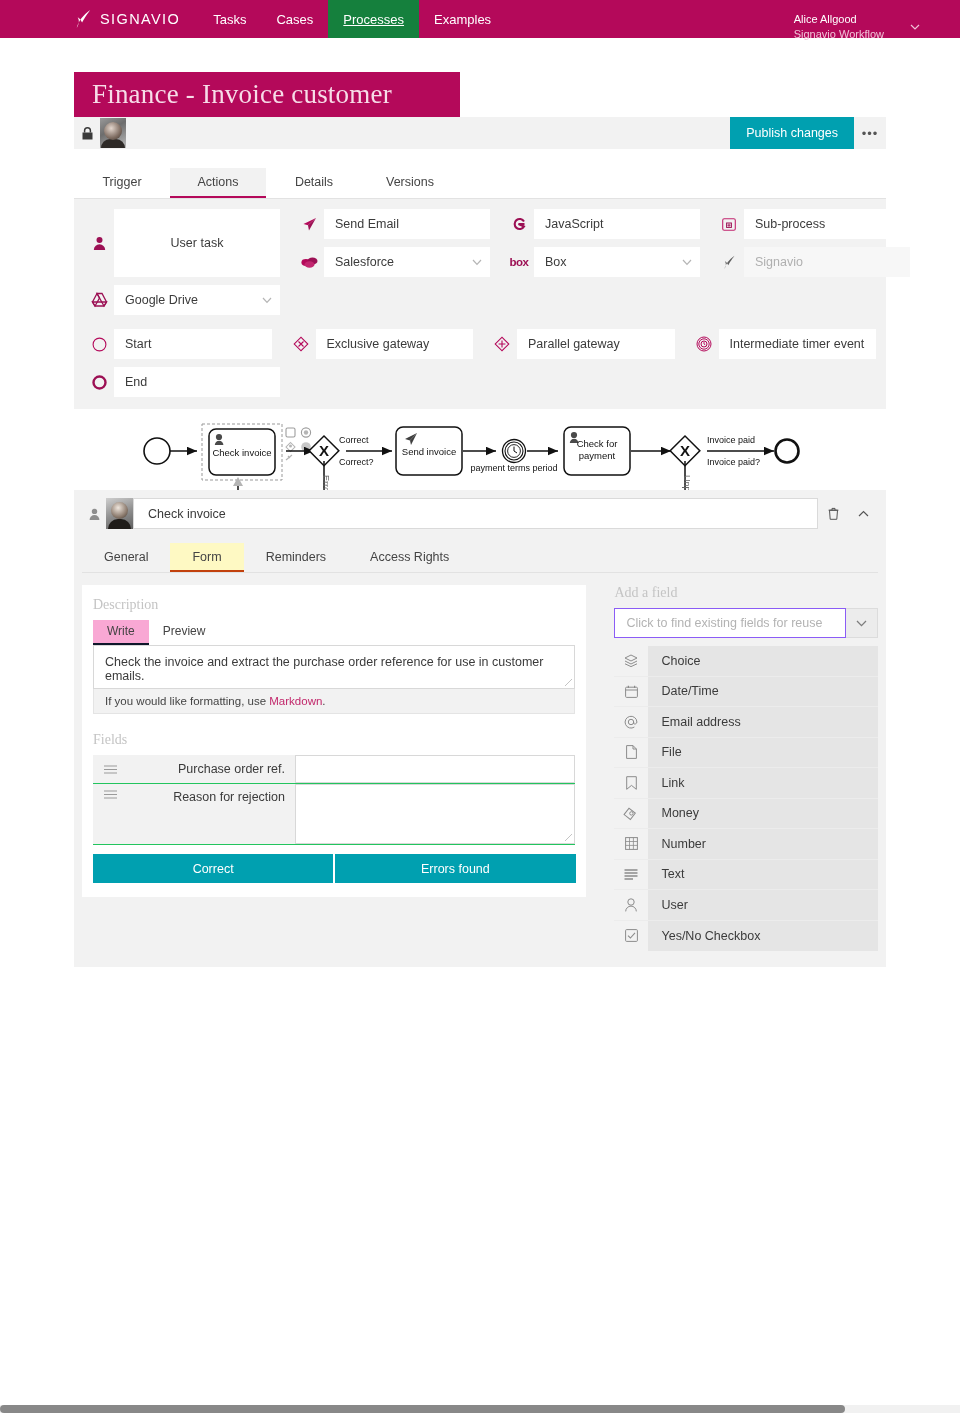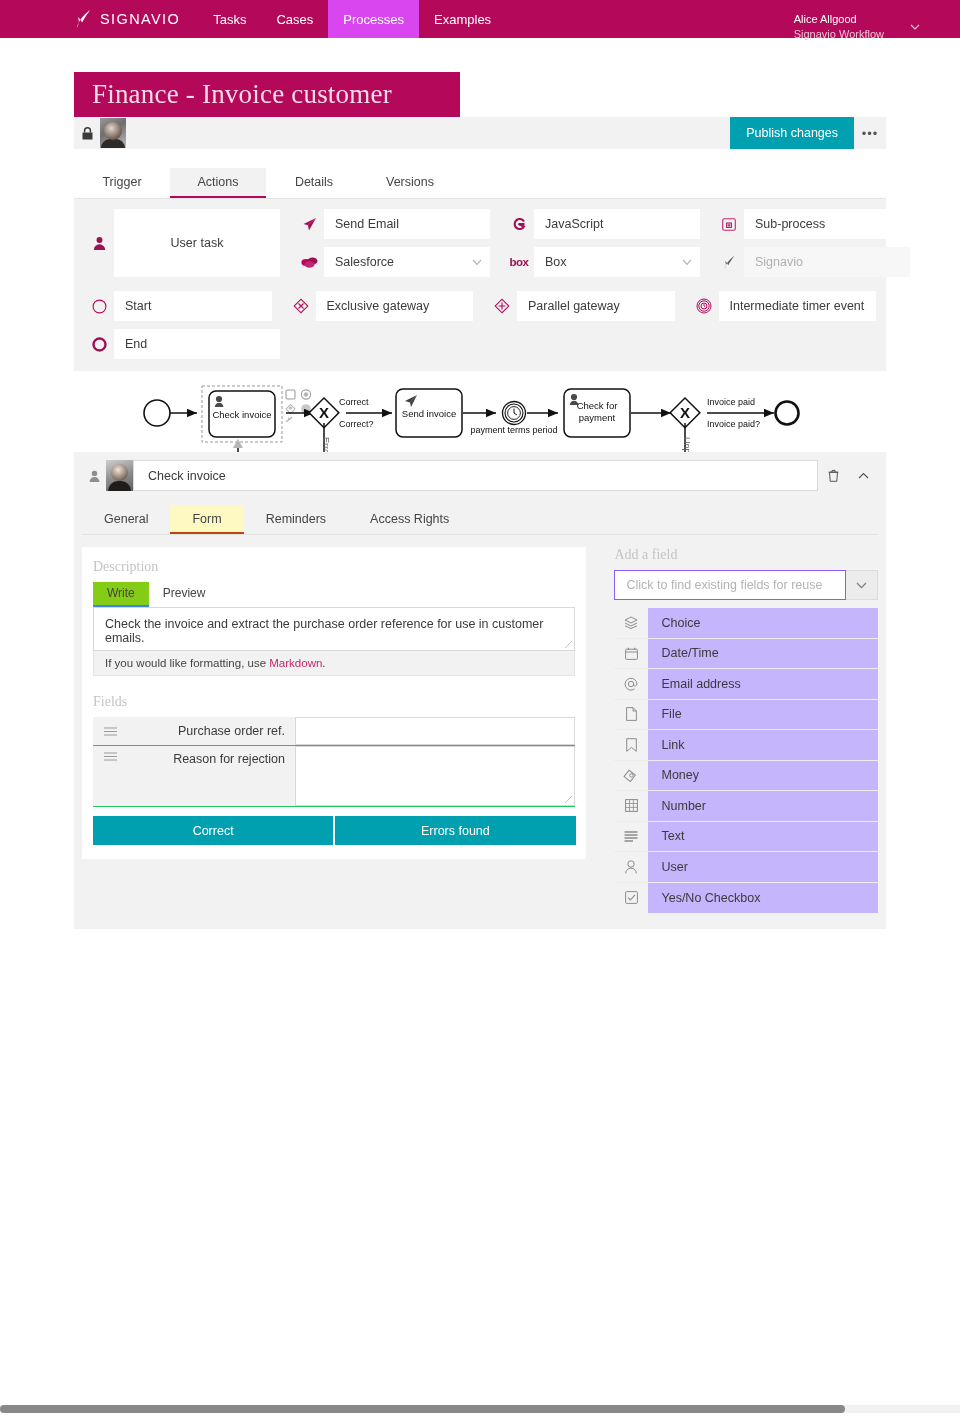--- a/index.html
+++ b/index.html
@@ -28,21 +28,21 @@
   }
   .brand-logo { width:18px; height:20px; display:block; }
   .brand-name {
     font-size:14.5px; letter-spacing:1.4px; font-weight:400; color:#fff;
   }
   .nav-items { display:flex; align-items:stretch; }
   .nav-item {
     display:flex; align-items:center; padding:0 15px;
     font-size:13px; color:#ffffff; cursor:pointer; white-space:nowrap;
   }
-  .nav-item.active { background:#d946ef; }
+  .nav-item.active { background:#15803d;text-decoration:underline; }
   .user-box {
     position:absolute; right:40px; top:8px; height:38px;
     display:flex; align-items:center; gap:26px; cursor:pointer;
   }
   .user-lines { display:flex; flex-direction:column; align-items:flex-start; line-height:1.35; }
   .user-name { font-size:11px; color:#ffffff; }
   .user-org  { font-size:11px; color:#f0c2d7; }
   .caret-down { width:10px; height:10px; color:#f0c2d7; }
 
   
@@ -209,21 +209,21 @@
   .section-label {
     font-family:"Liberation Serif", serif;
     font-size:14px; color:#c4c4c4; margin-bottom:7px; font-weight:400;
   }
 
   .wp-tabs { display:flex; }
   .wp-tab {
     padding:4px 14px 5px 14px; font-size:12px; color:#444;
     border-bottom:2px solid transparent; cursor:pointer;
   }
-  .wp-tab.active { background:#84cc16; border-bottom:2px solid #3b82f6; }
+  .wp-tab.active { background:#f9a8d4; border-bottom:2px solid #0f172a; }
 
   .desc-area {
     border:1px solid #d8d8d8; background:#fff;
     height:44px; padding:9px 11px; font-size:12.5px; color:#3b3b3b;
     position:relative;
   }
   .desc-area::after{
     content:""; position:absolute; right:2px; bottom:2px; width:7px; height:7px;
     background:linear-gradient(135deg,transparent 45%,#c4c4c4 45%,#c4c4c4 55%,transparent 55%);
   }
@@ -267,21 +267,21 @@
     font-size:12.5px; color:#b3b3b3;
   }
   .reuse-chev {
     width:32px; background:#ececec; border:1px solid #dcdcdc; border-left:none;
     display:flex; align-items:center; justify-content:center; color:#7d7d7d; cursor:pointer;
   }
 
   .type-list { margin-top:8px; background:#fff; }
   .type-item {
     display:flex; align-items:stretch; height:30.5px;
-    border-bottom:1px solid #ececec; cursor:pointer; background:#c4b5fd;
+    border-bottom:1px solid #ececec; cursor:pointer; background:#e5e5e5;
   }
   .type-item:last-child { border-bottom:none;justify-content:flex-end; }
   .type-item .tyicon {
     width:34px; background:#f2f2f2; display:flex; align-items:center; justify-content:center;
     color:#8c8c8c;
   }
   .type-item .tylabel {
     flex:1; display:flex; align-items:center; padding-left:13px;
     font-size:12.5px; color:#3b3b3b;
   }
@@ -355,20 +355,35 @@
     <div class="pal-row">
       <div class="pal-col">
         <div class="tile tall">
           <div class="ticon">
             <svg width="13" height="14" viewBox="0 0 13 14">
                 <circle cx="6.5" cy="4" r="3" fill="#9c1054"></circle>
                 <path d="M0.8 14 a5.7 5.7 0 0 1 11.4 0 Z" fill="#9c1054"></path>
               </svg>
           </div>
           <div class="tlabel">User task</div>
+        </div>
+        <div class="tile">
+          <div class="ticon">
+            <svg width="15" height="14" viewBox="0 0 15 14">
+                <path d="M5 0.5 L10 0.5 L14.5 9 L12 13 L7.5 5 Z" fill="none" stroke="#9c1054" stroke-width="1.3"></path>
+                <path d="M5 0.5 L0.5 9 L3 13 L7.5 5 Z" fill="none" stroke="#9c1054" stroke-width="1.3"></path>
+                <path d="M3 13 L12 13 L14.5 9 L0.5 9 Z" fill="none" stroke="#9c1054" stroke-width="1.3"></path>
+              </svg>
+          </div>
+          <div class="tlabel">Google Drive</div>
+          <div class="tchev">
+            <svg width="10" height="7" viewBox="0 0 10 7">
+                <path d="M1 1 L5 5.4 L9 1" fill="none" stroke="#b5b5b5" stroke-width="1.2"></path>
+              </svg>
+          </div>
         </div>
       </div>
 
       <div class="pal-col">
         <div class="tile">
           <div class="ticon">
             <svg width="15" height="15" viewBox="0 0 15 15">
                 <path d="M14 1 L1.5 7 L6 8.2 Z" fill="#b4095a"></path>
                 <path d="M14 1 L6 8.2 L7 13.5 Z" fill="#9c1054"></path>
               </svg>

